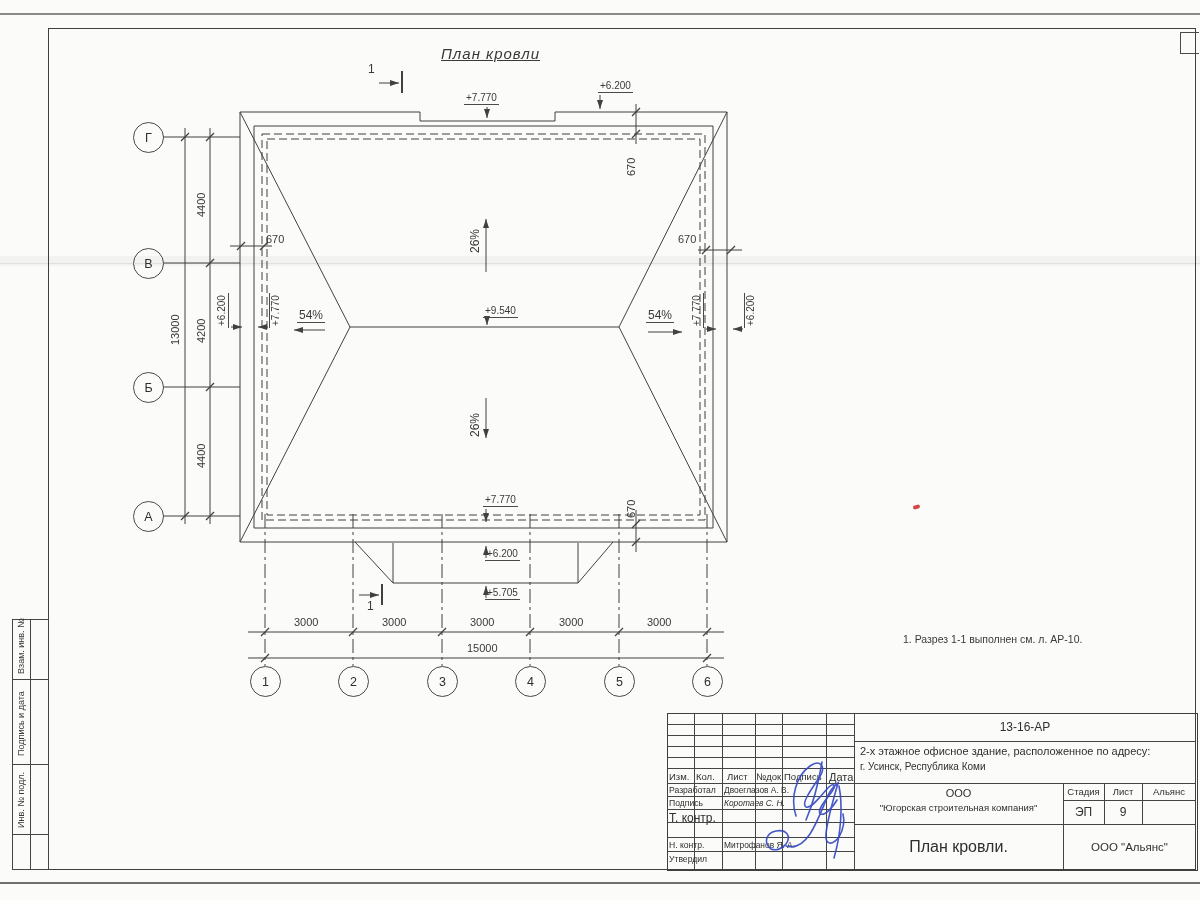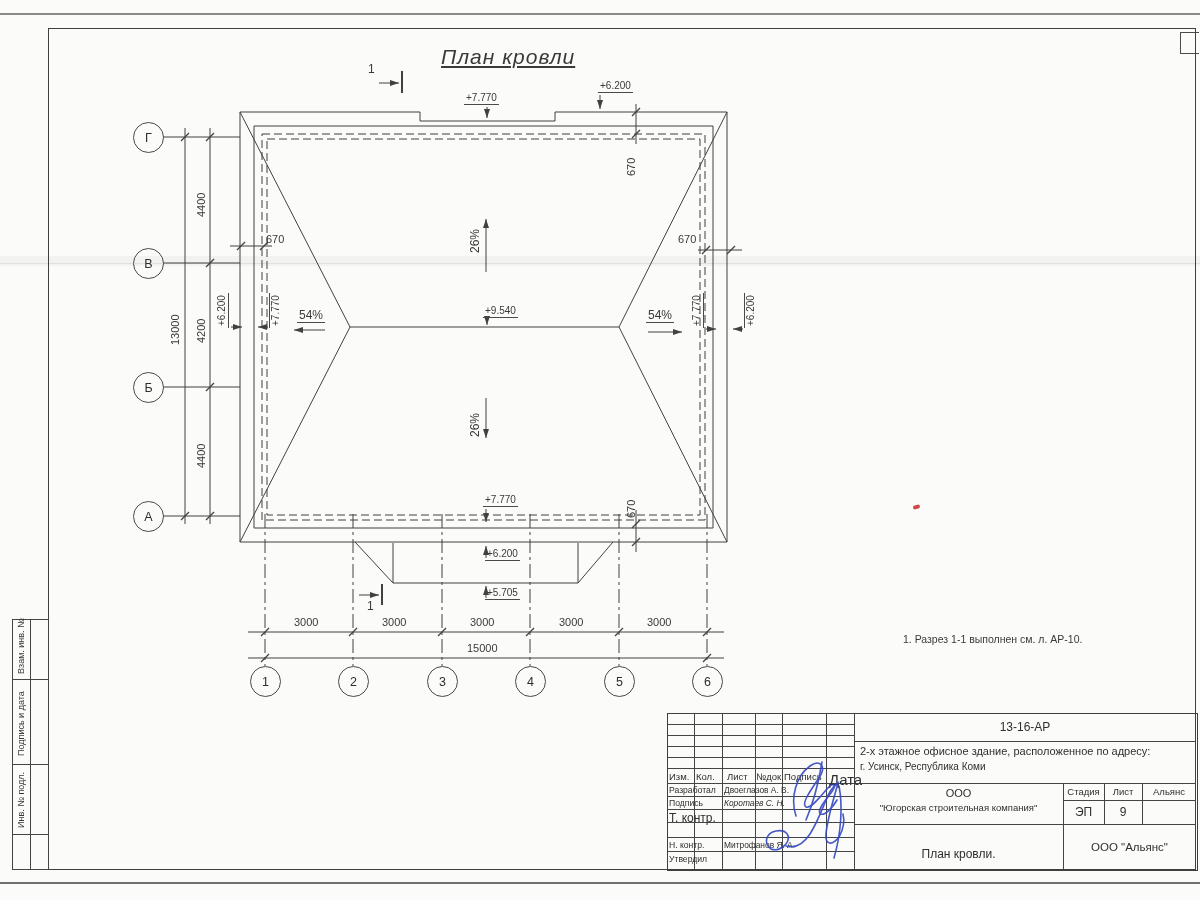--- a/index.html
+++ b/index.html
@@ -134,21 +134,21 @@
         <line x1="486" y1="598" x2="486" y2="586" marker-end="url(#ah)"></line>
       </g>
 
       <line x1="379" y1="83" x2="399" y2="83" marker-end="url(#ah)"></line>
       <line x1="402" y1="71" x2="402" y2="93" stroke-width="2"></line>
       <line x1="359" y1="595" x2="379" y2="595" marker-end="url(#ah)"></line>
       <line x1="382" y1="584" x2="382" y2="605" stroke-width="2"></line>
     </g>
   </svg>
 
-  <span class="lbl" style="left:441px;top:46px;font-size:21px;font-style:italic;text-decoration:underline;letter-spacing:1px;">План кровли</span>
+  <span class="lbl" style="left:441px;top:46px;font-size:15px;font-style:italic;text-decoration:underline;letter-spacing:1px;">План кровли</span>
 
   <span class="lbl" style="left:368px;top:63px;font-size:12px;">1</span>
   <span class="lbl" style="left:367px;top:600px;font-size:12px;">1</span>
 
   <span class="lbl elev-b" style="left:464px;top:93px;">+7.770</span>
   <span class="lbl elev-b" style="left:598px;top:81px;">+6.200</span>
   <span class="lbl elev-b" style="left:483px;top:306px;">+9.540</span>
   <span class="lbl rot elev-b" style="left:217px;top:328px;">+6.200</span>
   <span class="lbl rot elev-t" style="left:269px;top:328px;">+7.770</span>
   <span class="lbl rot elev-b" style="left:692px;top:328px;">+7.770</span>
@@ -240,21 +240,21 @@
   <div class="hline" style="left:854px;top:741px;width:342px;"></div>
   <div class="hline" style="left:854px;top:783px;width:342px;"></div>
   <div class="hline" style="left:1063px;top:800px;width:133px;"></div>
   <div class="hline" style="left:854px;top:824px;width:342px;"></div>
 
   <span class="tb-text" style="left:669px;top:771px;font-size:9.5px;">Изм.</span>
   <span class="tb-text" style="left:696px;top:771px;font-size:9.5px;">Кол.</span>
   <span class="tb-text" style="left:727px;top:771px;font-size:9.5px;">Лист</span>
   <span class="tb-text" style="left:756px;top:771px;font-size:9.5px;">№док.</span>
   <span class="tb-text" style="left:784px;top:771px;font-size:9.5px;">Подпись</span>
-  <span class="tb-text" style="left:829px;top:771px;font-size:15px;">Дата</span>
+  <span class="tb-text" style="left:829px;top:771px;font-size:11px;">Дата</span>
 
   <span class="tb-text" style="left:669px;top:785px;font-size:8.6px;">Разработал</span>
   <span class="tb-text" style="left:724px;top:785px;font-size:8.4px;">Двоеглазов А. В.</span>
   <span class="tb-text" style="left:669px;top:798px;font-size:8.6px;">Подпись</span>
   <span class="tb-text" style="left:724px;top:798px;font-size:8.4px;font-style:italic;">Коротаев С. Н.</span>
   <span class="tb-text" style="left:669px;top:811px;font-size:12px;">Т. контр.</span>
   <span class="tb-text" style="left:669px;top:840px;font-size:8.6px;">Н. контр.</span>
   <span class="tb-text" style="left:724px;top:840px;font-size:8.4px;">Митрофанов Я. А.</span>
   <span class="tb-text" style="left:669px;top:854px;font-size:8.6px;">Утвердил</span>
 
@@ -280,21 +280,21 @@
   <div class="tb-text ctr" style="left:1142px;top:783px;width:54px;height:17px;font-size:9.5px;">
       <span>Альянс</span>
     </div>
   <div class="tb-text ctr" style="left:1063px;top:800px;width:41px;height:24px;font-size:12px;">
       <span>ЭП</span>
     </div>
   <div class="tb-text ctr" style="left:1104px;top:800px;width:38px;height:24px;font-size:12px;">
       <span>9</span>
     </div>
 
-  <div class="tb-text ctr" style="left:854px;top:824px;width:209px;height:60px;font-size:12px;">
+  <div class="tb-text ctr" style="left:854px;top:824px;width:209px;height:45px;font-size:16px;">
       <span>План кровли.</span>
     </div>
   <div class="tb-text ctr" style="left:1063px;top:824px;width:133px;height:45px;font-size:11.5px;">
       <span>ООО "Альянс"</span>
     </div>
 
   <svg class="abs" style="left:0;top:0;" width="1200" height="900" viewBox="0 0 1200 900">
     <g stroke="#3347c2" stroke-width="1.6" fill="none" opacity="0.9" stroke-linecap="round">
       <path d="M796,816 C790,798 796,776 810,766 C820,759 827,766 819,778 C810,791 801,804 806,807 C811,809 820,797 827,789 C833,782 838,784 831,793 C824,802 816,812 821,814 C825,816 833,807 837,800"></path>
       <path d="M822,762 C818,786 812,806 806,820"></path>

